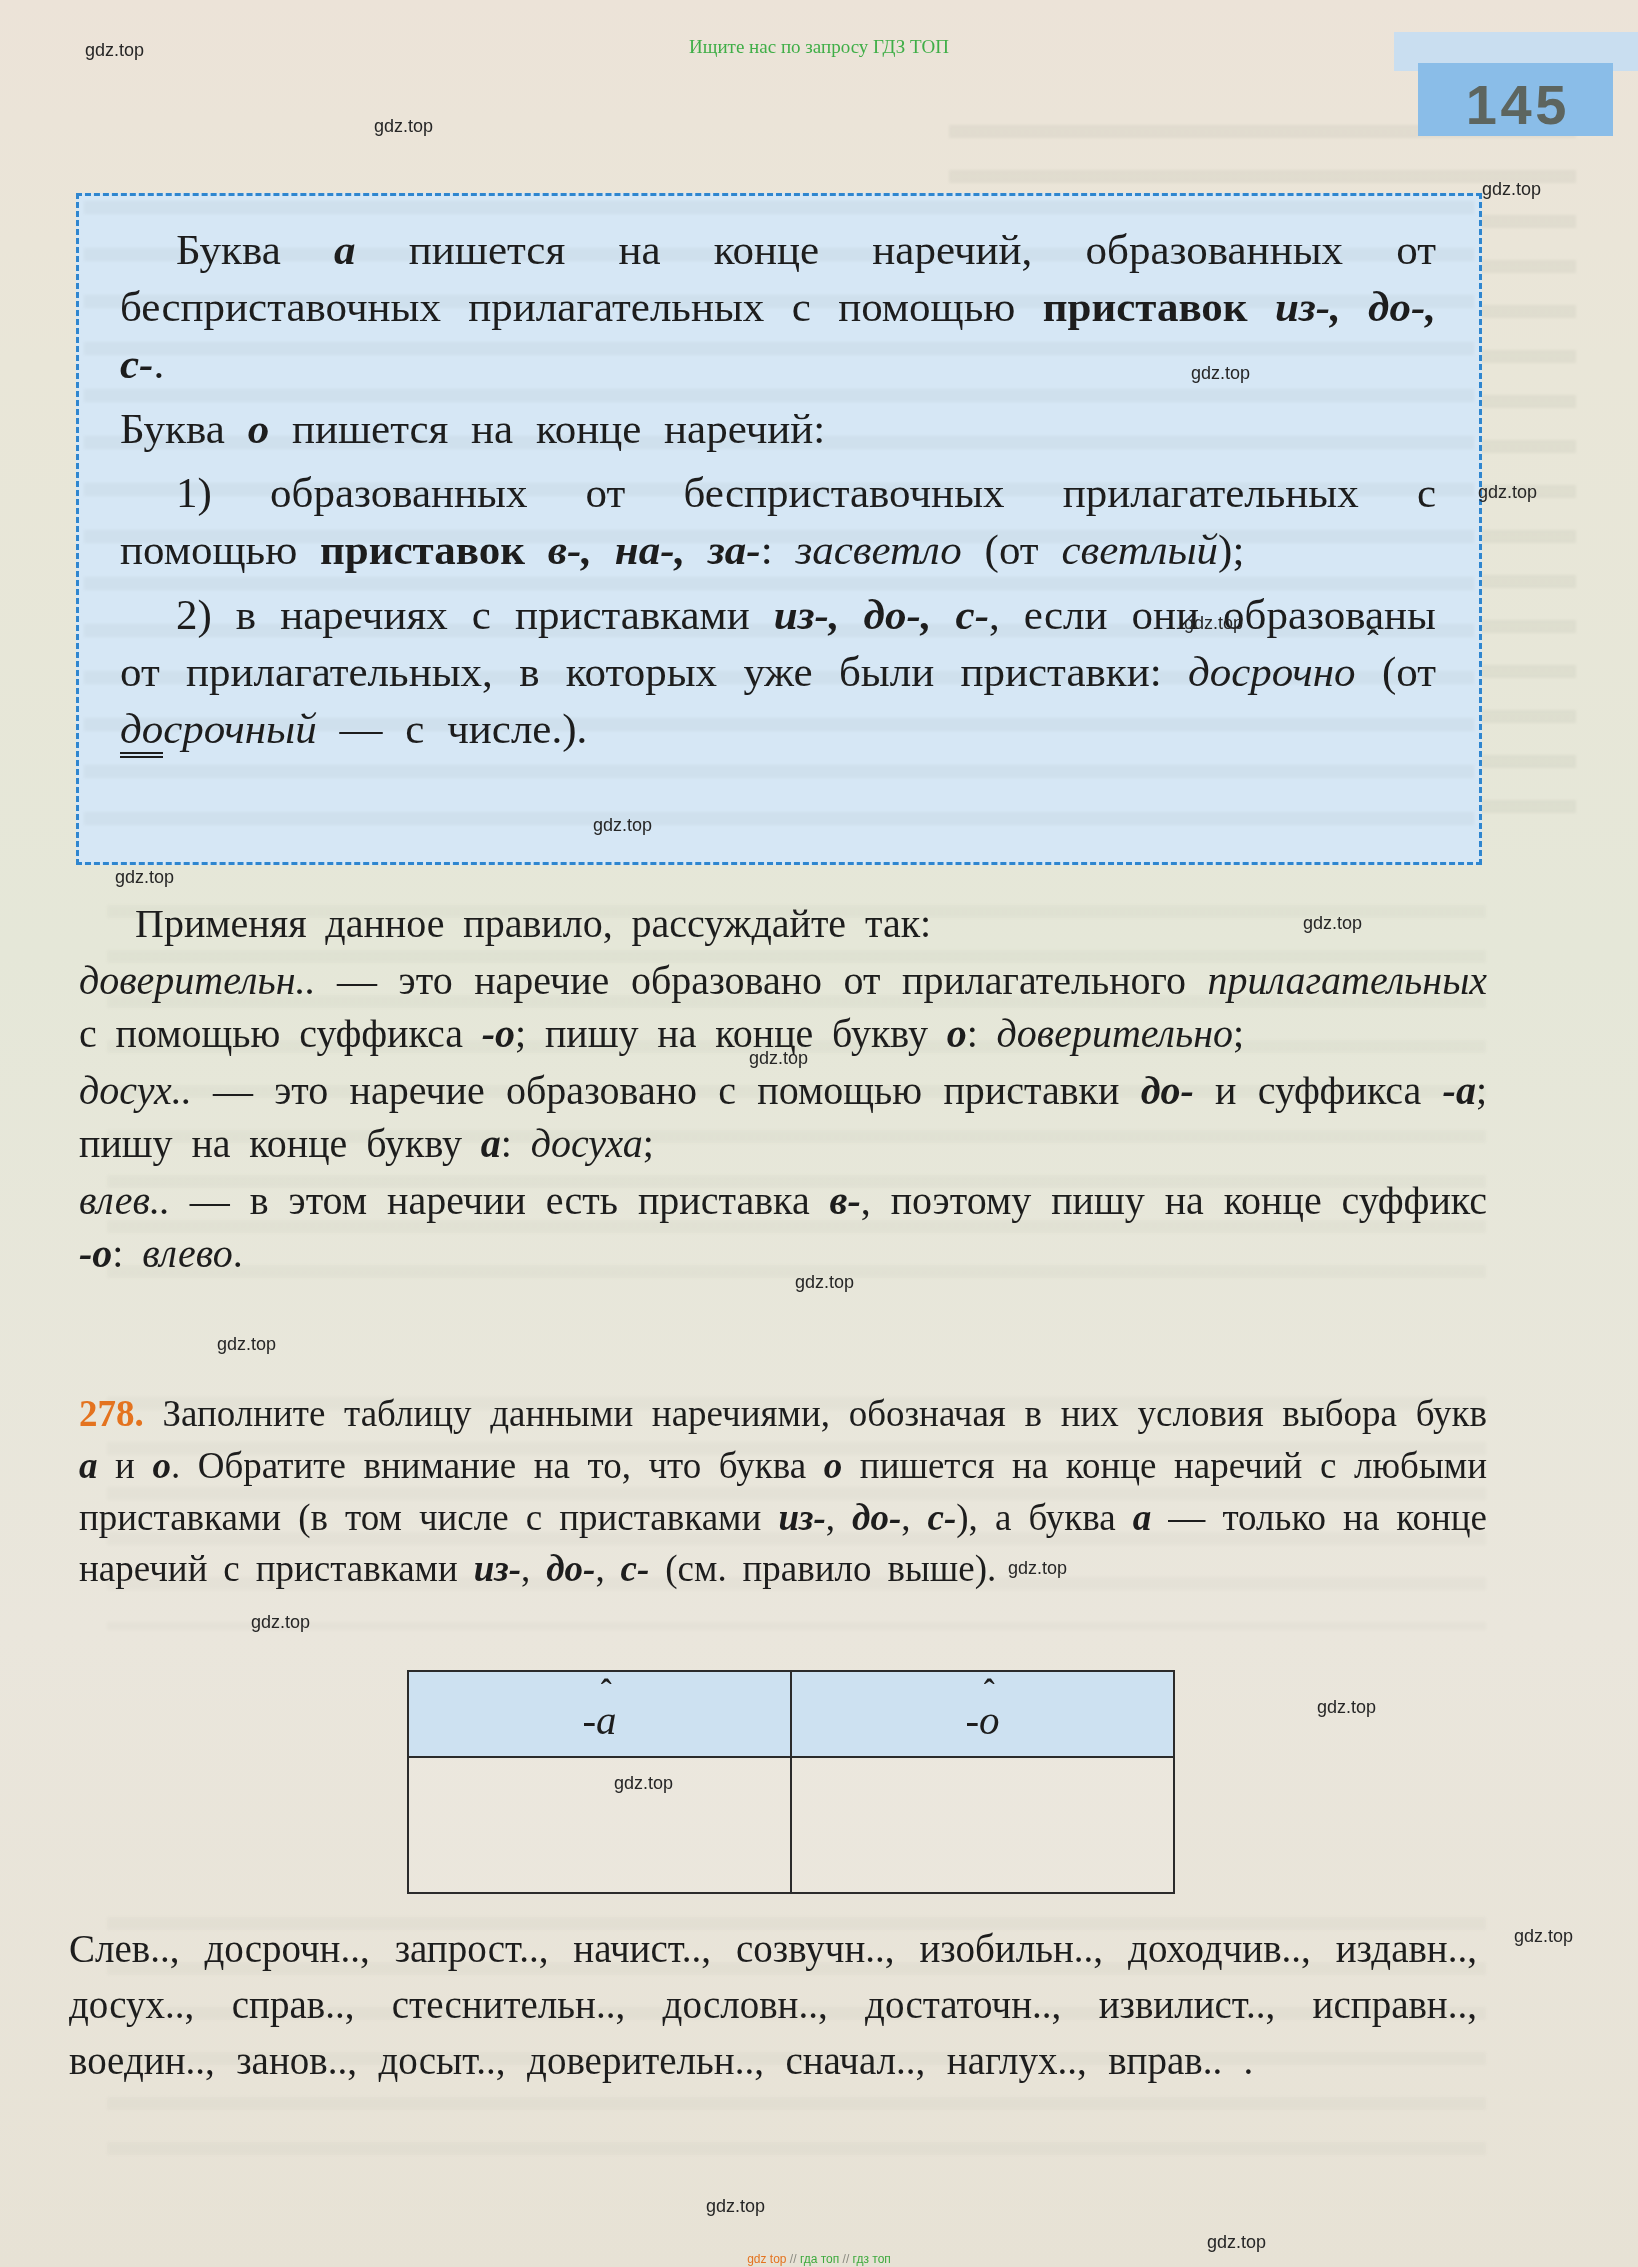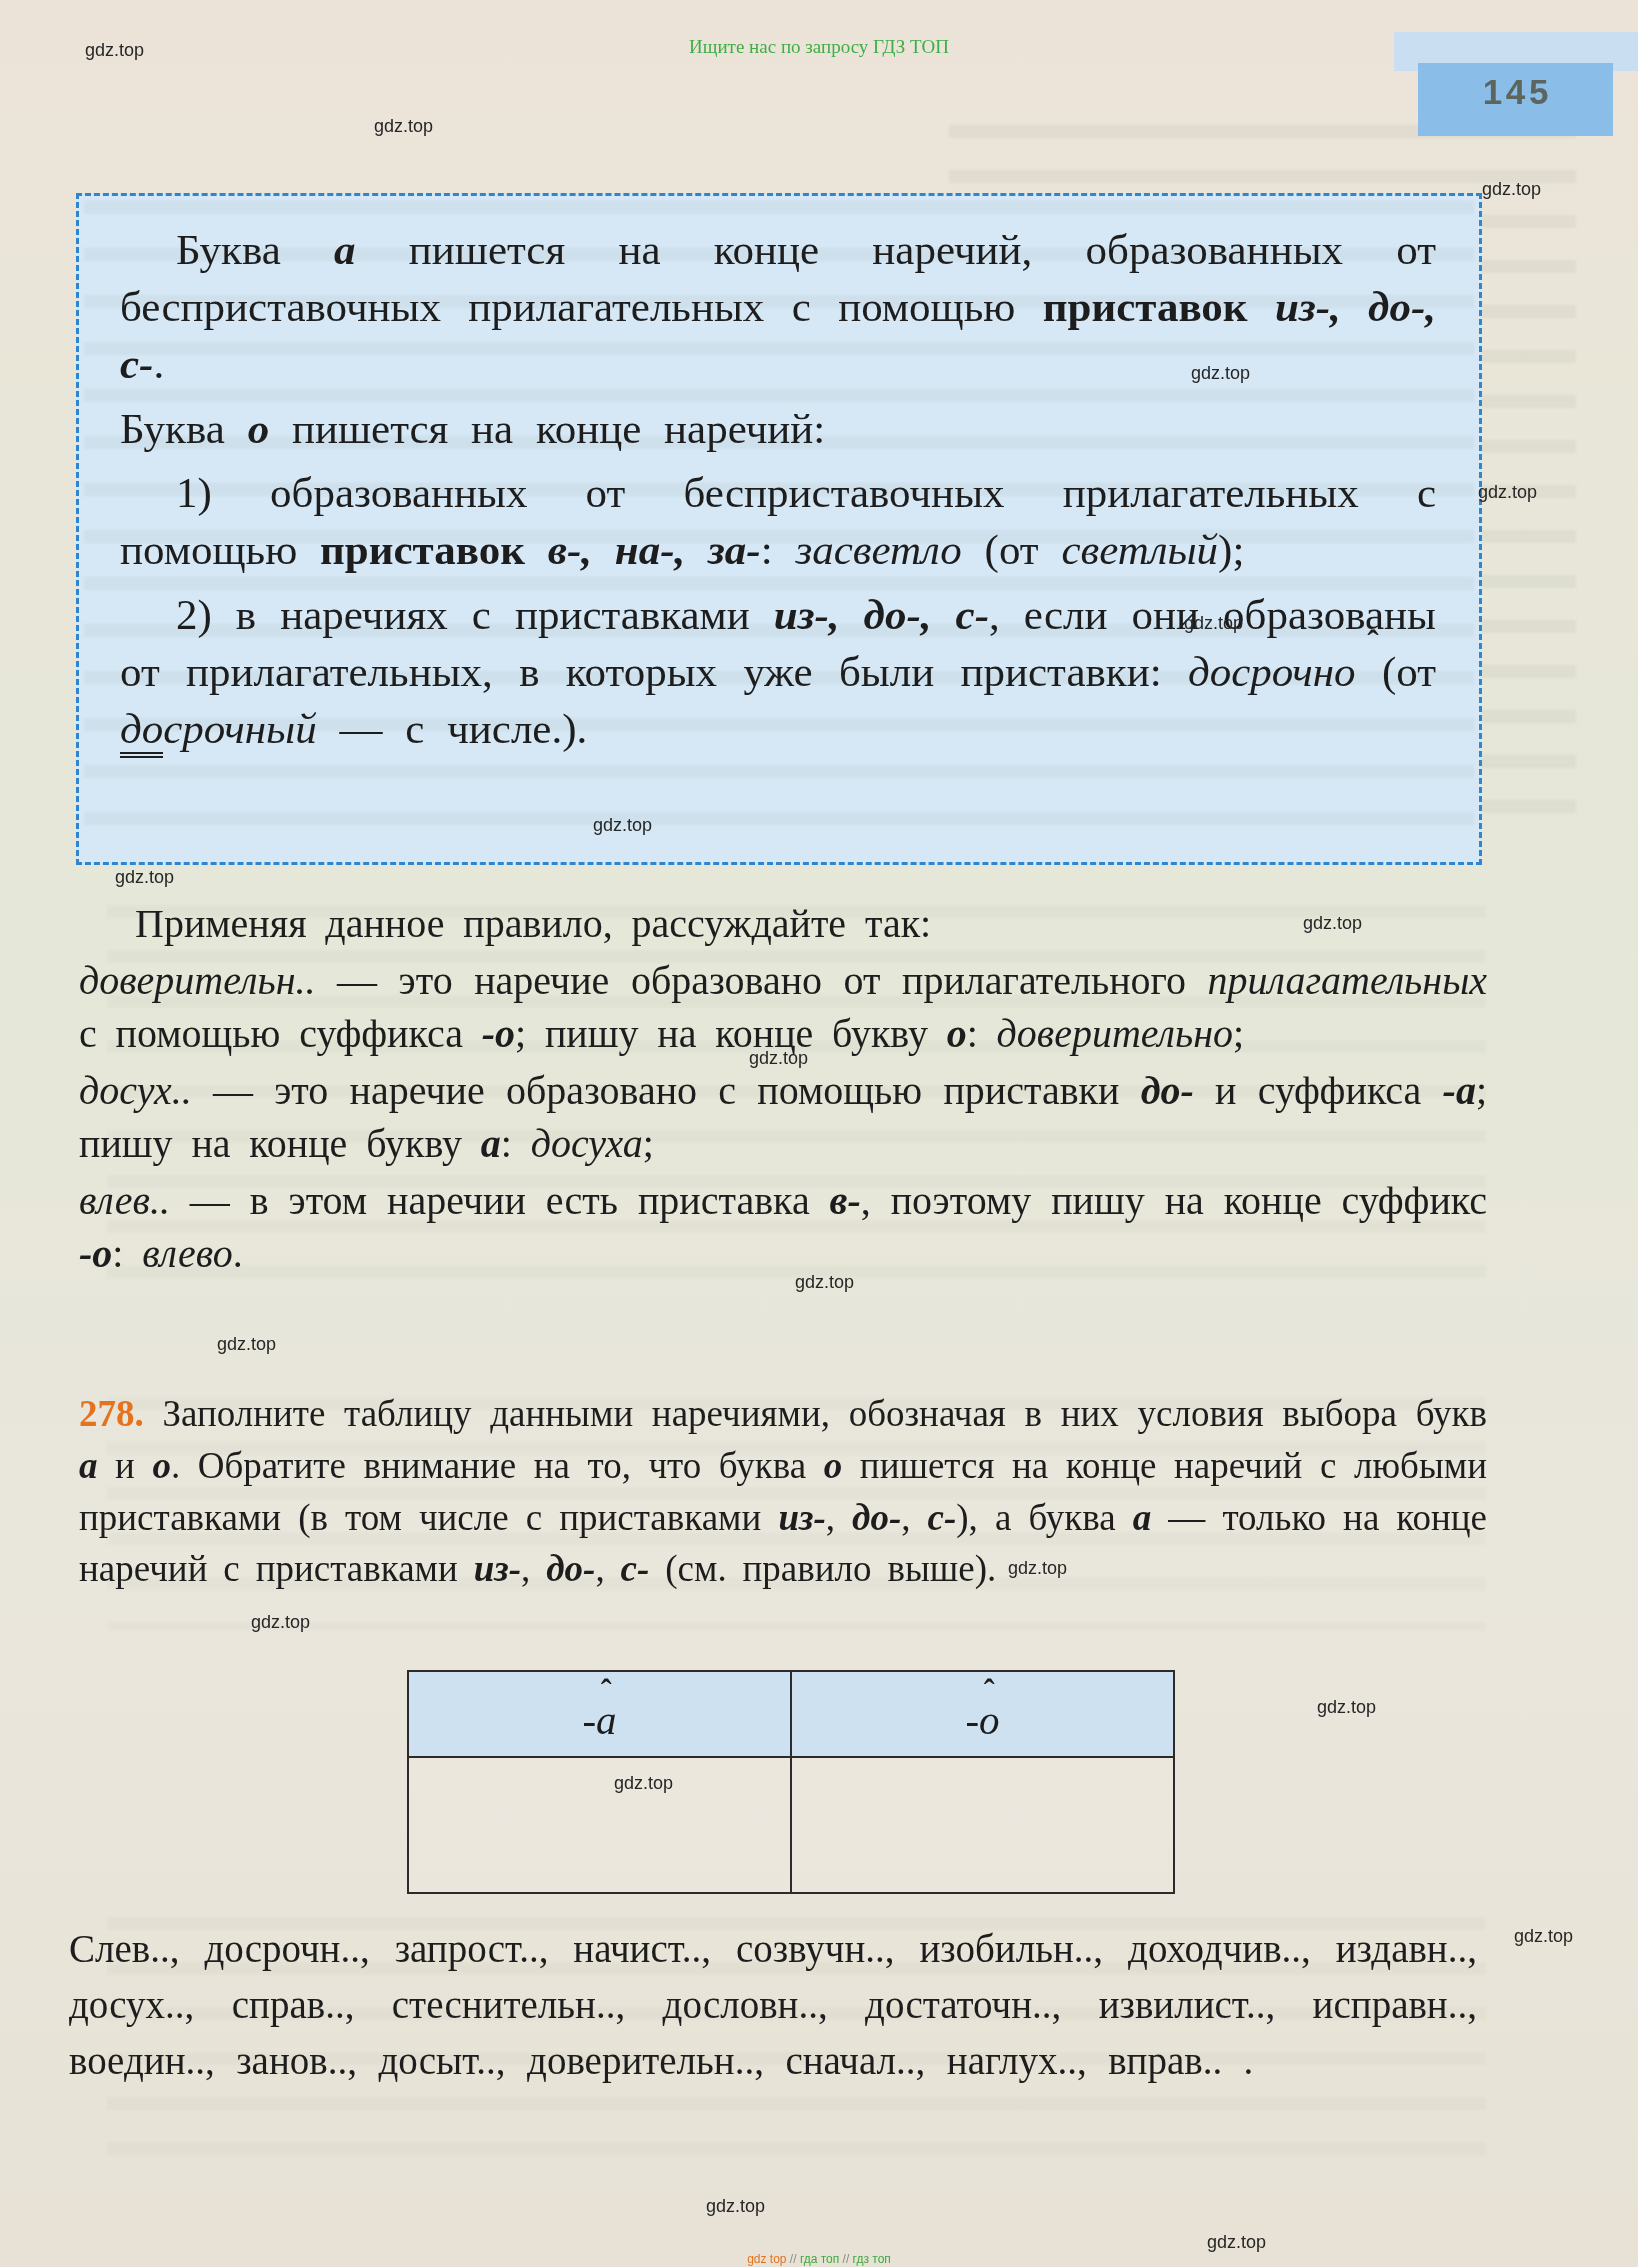--- a/index.html
+++ b/index.html
@@ -28,22 +28,22 @@
   }
 
   .wm {
     position:absolute; font-family:"Liberation Sans",sans-serif; font-size:18px;
     color:#262626; z-index:6; white-space:nowrap;
   }
 
   .pn-bg-light { position:absolute; right:0; top:32px; width:244px; height:39px; background:#c9def0; z-index:4; }
   .pn-bg      { position:absolute; right:25px; top:63px; width:195px; height:73px; background:#8abde8; z-index:4; }
   .page-number {
-    position:absolute; right:86px; top:72px; z-index:5;
-    font-family:"Liberation Sans",sans-serif; font-weight:700; font-size:35px;
+    position:absolute; right:68px; top:72px; z-index:5;
+    font-family:"Liberation Sans",sans-serif; font-weight:700; font-size:56px;
     color:#5d655f; letter-spacing:3.6px;
   }
 
   
   .rulebox {
     position:absolute; left:76px; top:193px; width:1406px; height:672px; z-index:2;
     background:#d6e7f5; border:3.6px dashed #2f86cf;
     padding:25px 43px 27px 41px;
     font-size:43px; line-height:1.33; text-align:justify;
   }

